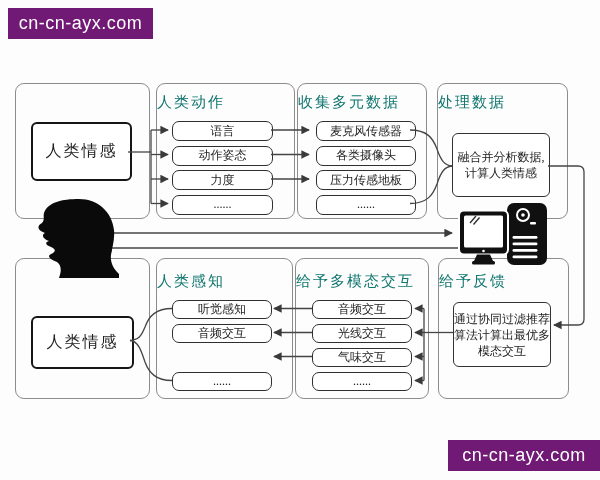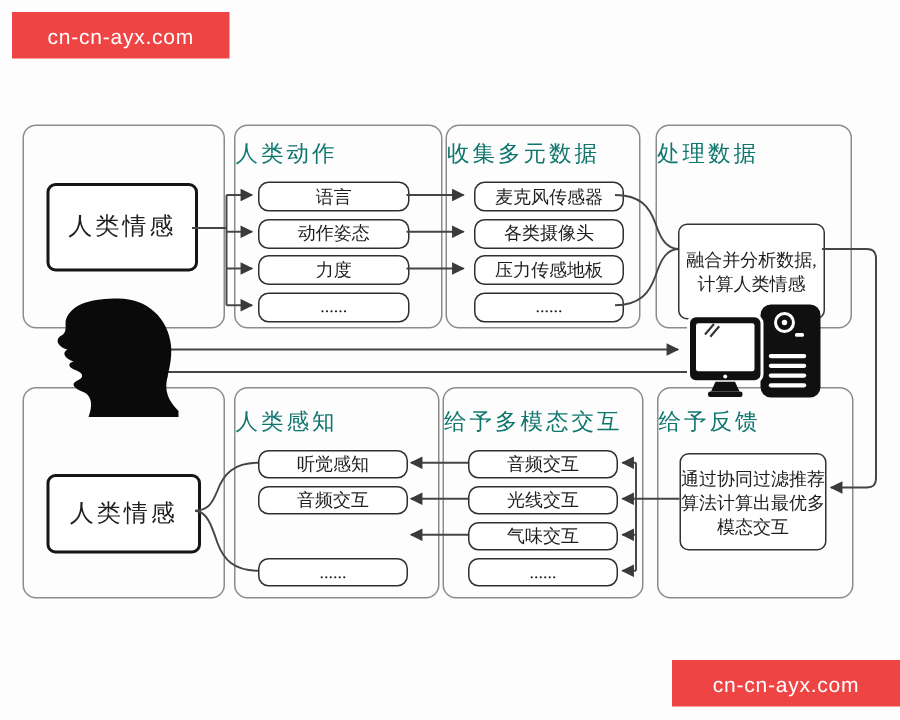--- a/index.html
+++ b/index.html
@@ -1,20 +1,20 @@
 <!DOCTYPE html>
 <html><head>
 <meta charset="utf-8">
 <style>
   html,body{margin:0;padding:0;background:#fff;}
   .stage{position:relative;width:600px;height:480px;background:#fdfdfd;overflow:hidden;
          font-family:"Liberation Serif","DejaVu Serif",serif;color:#1f1f1f;}
   
-  .bar{position:absolute;background:#ef4444;color:#fff;display:flex;align-items:center;justify-content:center;
-       font-family:"Liberation Sans","DejaVu Sans",sans-serif;font-size:14px;letter-spacing:.5px;}
+  .bar{position:absolute;background:#701a75;color:#fff;display:flex;align-items:center;justify-content:center;
+       font-family:"Liberation Sans","DejaVu Sans",sans-serif;font-size:18px;letter-spacing:.5px;}
   .bar-top{left:8px;top:8px;width:145px;height:31px;}
   .bar-bottom{left:448px;top:440px;width:152px;height:31px;}
   
   .panel{position:absolute;border:1.5px solid #8c8c8c;border-radius:9px;background:transparent;}
   .p1{left:15px;top:83px;width:133px;height:134px;}
   .p2{left:156px;top:83px;width:137px;height:134px;}
   .p3{left:297px;top:83px;width:128px;height:134px;}
   .p4{left:437px;top:83px;width:129px;height:134px;}
   .p5{left:15px;top:258px;width:133px;height:139px;}
   .p6{left:156px;top:258px;width:135px;height:139px;}
@@ -31,21 +31,21 @@
   .ibox{position:absolute;border:1.4px solid #2f2f2f;border-radius:7px;background:#fff;
         display:flex;align-items:center;justify-content:center;font-size:12px;color:#1d1d1d;}
   .c-act{left:172px;width:99px;}  .c-col{left:316px;width:98px;}
   .c-per{left:172px;width:98px;}  .c-int{left:312px;width:98px;}
   .r1{top:121px;height:18px;} .r2{top:145.5px;height:18px;} .r3{top:170px;height:18px;} .r4{top:194.5px;height:18px;}
   .r5{top:299.5px;height:17.5px;} .r6{top:323.5px;height:17.5px;} .r7{top:347.5px;height:17.5px;} .r8{top:371.5px;height:17.5px;}
   
   .bigbox{position:absolute;border:1.5px solid #333;border-radius:6px;background:#fff;
           display:flex;flex-direction:column;align-items:center;justify-content:center;
           font-size:12px;line-height:16px;color:#1d1d1d;text-align:center;}
-  .proc{left:452px;top:133px;width:96px;height:62px;margin-top:16px;}
+  .proc{left:452px;top:133px;width:96px;height:62px;}
   .fdbk{left:453px;top:302px;width:96px;height:63px;align-items:center;}
   .overlay{position:absolute;left:0;top:0;width:600px;height:480px;pointer-events:none;}
 </style>
 </head>
 <body>
 
 <div class="stage">
 
   <div class="bar bar-top">cn-cn-ayx.com</div>
   <div class="bar bar-bottom">cn-cn-ayx.com</div>

